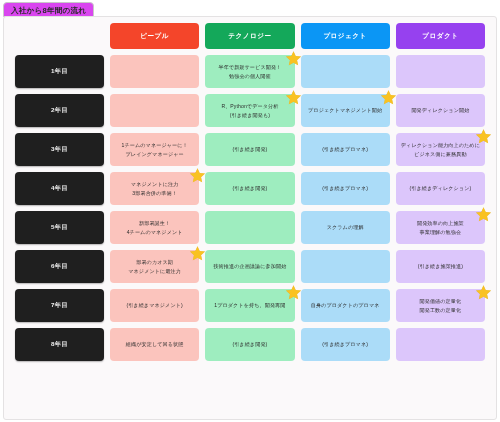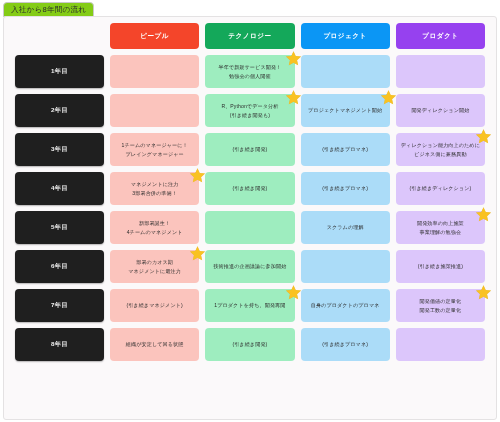--- a/index.html
+++ b/index.html
@@ -11,26 +11,26 @@
     overflow: hidden;
   }
   #root { position: relative; width: 500px; height: 422px; background: #ffffff; }
 
   
   .title-tab {
     position: absolute;
     left: 3px; top: 2px;
     height: 15px;
     padding: 0 7px;
-    display: flex; align-items: center;
-    background: #84cc16;
+    display: flex; align-items: flex-end;
+    background: #d946ef;
     border: 1px solid #c9c9c9;
     border-radius: 4px 4px 0 0;
     font-size: 7.6px;
-    font-weight: normal;
+    font-weight: bold;
     color: #2b2b2b;
     white-space: nowrap;
     letter-spacing: 0.2px;
   }
 
   
   .board {
     position: absolute;
     left: 3px; top: 16px;
     width: 494px; height: 404px;

